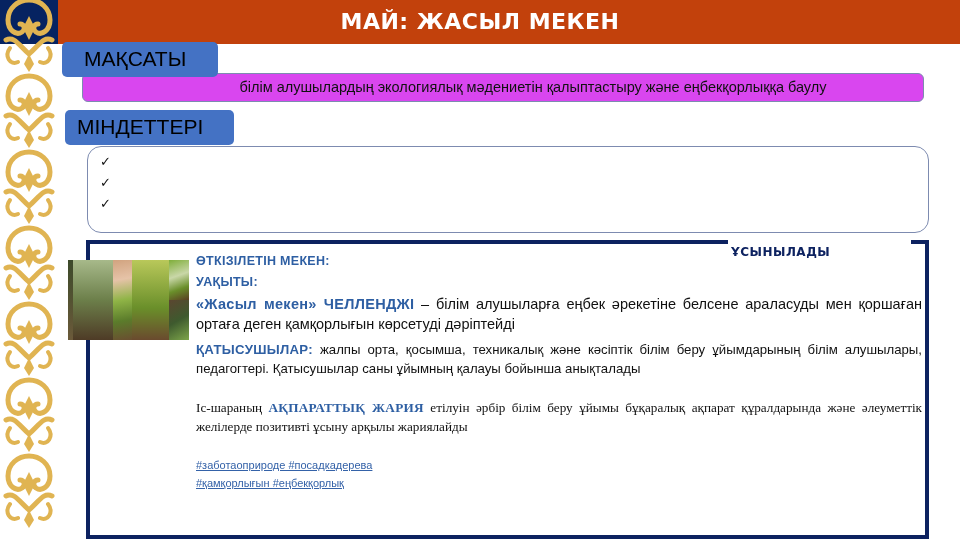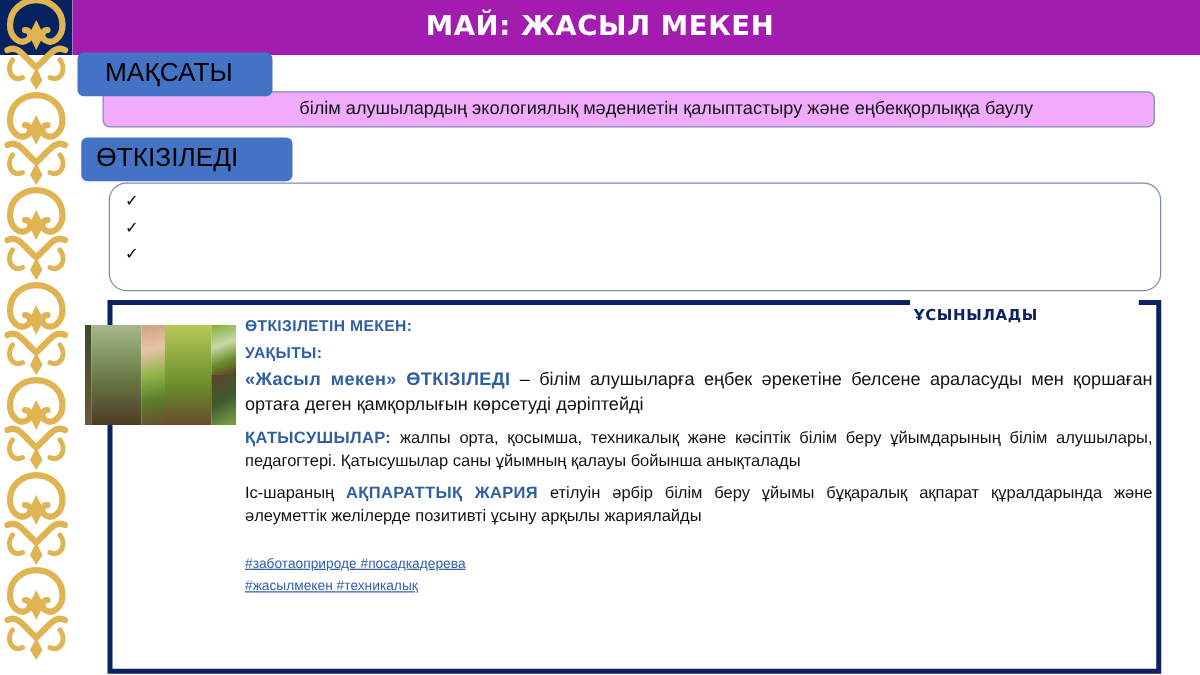--- a/index.html
+++ b/index.html
@@ -2,50 +2,50 @@
 <html><head>
 <meta charset="utf-8">
 <style>
   * { box-sizing: border-box; margin: 0; padding: 0; }
   html, body { width: 960px; height: 540px; overflow: hidden; background: #ffffff; }
   body { position: relative; font-family: "Liberation Sans", sans-serif; color: #111; }
 
   .ornament { position: absolute; left: 0; top: 0; width: 58px; height: 540px; }
   .ornament svg { display: block; }
 
-  .header-bar { position: absolute; left: 0; top: 0; width: 960px; height: 44px; background: #a21caf; }
+  .header-bar { position: absolute; left: 0; top: 0; width: 960px; height: 44px; background: #c2410c; }
   .page-title { position: absolute; left: 0; right: 0; top: 9px; text-align: center; padding-left: 0; color: #ffffff; font-family: "DejaVu Sans", sans-serif; font-weight: bold; font-size: 22px; letter-spacing: 0.5px; }
   .page-title span { display: inline-block; margin-left: 0; transform: translateX(0); }
 
   .tab-label { position: absolute; background: #4472c4; color: #000000; font-family: "Liberation Sans", sans-serif; font-size: 21px; border-radius: 5px; padding: 0 12px; line-height: 34px; height: 35px; z-index: 3; }
   .goal-tab { left: 62px; top: 42px; width: 156px; padding-left: 22px; }
   .tasks-tab { left: 65px; top: 110px; width: 169px; padding-left: 12px; }
 
-  .goal-box { position: absolute; left: 82px; top: 73px; width: 842px; height: 29px; border: 1px solid #7d8bb0; border-radius: 6px; background: #f0abfc; z-index: 2; font-size: 14.5px; text-align: center; line-height: 27px; padding-left: 60px; }
+  .goal-box { position: absolute; left: 82px; top: 73px; width: 842px; height: 29px; border: 1px solid #7d8bb0; border-radius: 6px; background: #d946ef; z-index: 2; font-size: 14.5px; text-align: center; line-height: 27px; padding-left: 60px; }
 
   .tasks-box { position: absolute; left: 87px; top: 146px; width: 842px; height: 87px; border: 1px solid #7d8bb0; border-radius: 14px; background: #fff; z-index: 2; padding: 7px 0 0 12px; }
   .task-item { display: flex; align-items: center; font-size: 15px; line-height: 21px; }
   .task-item .check { width: 18px; font-size: 13px; font-family: "DejaVu Sans", sans-serif; position: relative; top: -3px; }
 
   .rec-frame { position: absolute; left: 86px; top: 240px; width: 843px; height: 299px; border: 4px solid #0d2260; border-top-width: 4px; background: #fff; }
   .rec-frame .gap-mask { position: absolute; top: -5px; left: 638px; width: 183px; height: 8px; background: #fff; }
   .rec-title { position: absolute; left: 731px; top: 245px; color: #0d2260; font-family: "DejaVu Sans", sans-serif; font-weight: bold; font-size: 12px; letter-spacing: 0.5px; z-index: 4; }
 
   .photo { position: absolute; left: 68px; top: 260px; width: 121px; height: 80px; overflow: hidden; z-index: 4; display: grid; grid-template-columns: 5px 40px 19px 37px 20px; grid-template-rows: 40px 40px; }
   .photo div { }
 
   .rec-content { position: absolute; left: 196px; top: 251px; width: 726px; z-index: 4; }
   .field-label { color: #2e5fa3; font-weight: bold; font-size: 12.5px; line-height: 21px; letter-spacing: 0.3px; }
   .para { font-size: 14.5px; line-height: 20px; text-align: justify; text-align-last: left; }
   .para .hl { color: #2e5fa3; font-weight: bold; letter-spacing: 0.3px; }
   .para.small { font-size: 13.2px; line-height: 19px; }
   .p1 { margin-top: 1px; }
   .p2 { margin-top: 7px; }
   .p3 { margin-top: 6px; }
-  .p4 { margin-top: 6px; }
+  .p4 { margin-top: 20px; font-family: Liberation Serif, serif; }
   .hashtags { margin-top: 20px; color: #3462a8; font-size: 11px; line-height: 18px; text-decoration: underline; }
 </style>
 </head>
 <body>
 
 <div class="ornament">
   <svg width="58" height="540" viewBox="0 0 58 540" xmlns="http://www.w3.org/2000/svg">
     <defs>
       <g id="motif">
         <path d="M29 4 C18 4 8 12 8 24 C8 34 16 40 22 36 C26 33 24 28 20 28 M29 4 C40 4 50 12 50 24 C50 34 42 40 36 36 C32 33 34 28 38 28" fill="none" stroke="#e0b452" stroke-width="5" stroke-linecap="round"></path>
@@ -70,21 +70,21 @@
   <div class="page-title" style="left:-58px;">
     <span>МАЙ: ЖАСЫЛ МЕКЕН</span>
   </div>
 </div>
 
 <div class="tab-label goal-tab">МАҚСАТЫ</div>
 <div class="goal-box">
   <span>білім алушылардың экологиялық мәдениетін қалыптастыру және еңбекқорлыққа баулу</span>
 </div>
 
-<div class="tab-label tasks-tab">ӨТКІЗІЛЕДІ</div>
+<div class="tab-label tasks-tab">МІНДЕТТЕРІ</div>
 <div class="tasks-box">
   <div class="task-item">
     <span class="check">✓</span>
   </div>
   <div class="task-item">
     <span class="check">✓</span>
   </div>
   <div class="task-item">
     <span class="check">✓</span>
   </div>
@@ -102,29 +102,29 @@
   <div style="background:linear-gradient(170deg,#d1a37f 0%,#e6c3a8 25%,#8fb446 50%,#5b7c2b 75%,#6a4e30 100%);grid-row:1/3;"></div>
   <div style="background:linear-gradient(180deg,#b9c85a,#6a8f2a 60%,#6a4a2e);grid-row:1/3;"></div>
   <div style="background:linear-gradient(150deg,#5b4630 0%,#3e5a2e 50%,#7da54a 100%);"></div>
 </div>
 
 <div class="rec-content">
   <div class="field-label">ӨТКІЗІЛЕТІН МЕКЕН:</div>
   <div class="field-label">УАҚЫТЫ:</div>
 
   <p class="para p1">
-    <span class="hl">«Жасыл мекен» ӨТКІЗІЛЕДІ</span><span> – білім алушыларға еңбек әрекетіне белсене араласуды мен қоршаған ортаға деген қамқорлығын көрсетуді дәріптейді</span>
+    <span class="hl">«Жасыл мекен» ЧЕЛЛЕНДЖІ</span><span> – білім алушыларға еңбек әрекетіне белсене араласуды мен қоршаған ортаға деген қамқорлығын көрсетуді дәріптейді</span>
   </p>
 
 
   <p class="para small p3">
     <span class="hl">ҚАТЫСУШЫЛАР:</span><span> жалпы орта, қосымша, техникалық және кәсіптік білім беру ұйымдарының білім алушылары, педагогтері. Қатысушылар саны ұйымның қалауы бойынша анықталады</span>
   </p>
 
   <p class="para small p4">
     <span>Іс-шараның </span><span class="hl">АҚПАРАТТЫҚ ЖАРИЯ</span><span> етілуін әрбір білім беру ұйымы бұқаралық ақпарат құралдарында және әлеуметтік желілерде позитивті ұсыну арқылы жариялайды</span>
   </p>
 
   <div class="hashtags">
     <div>#заботаоприроде #посадкадерева</div>
-    <div>#жасылмекен #техникалық</div>
+    <div>#қамқорлығын #еңбекқорлық</div>
   </div>
 </div>
 
 </body></html>

